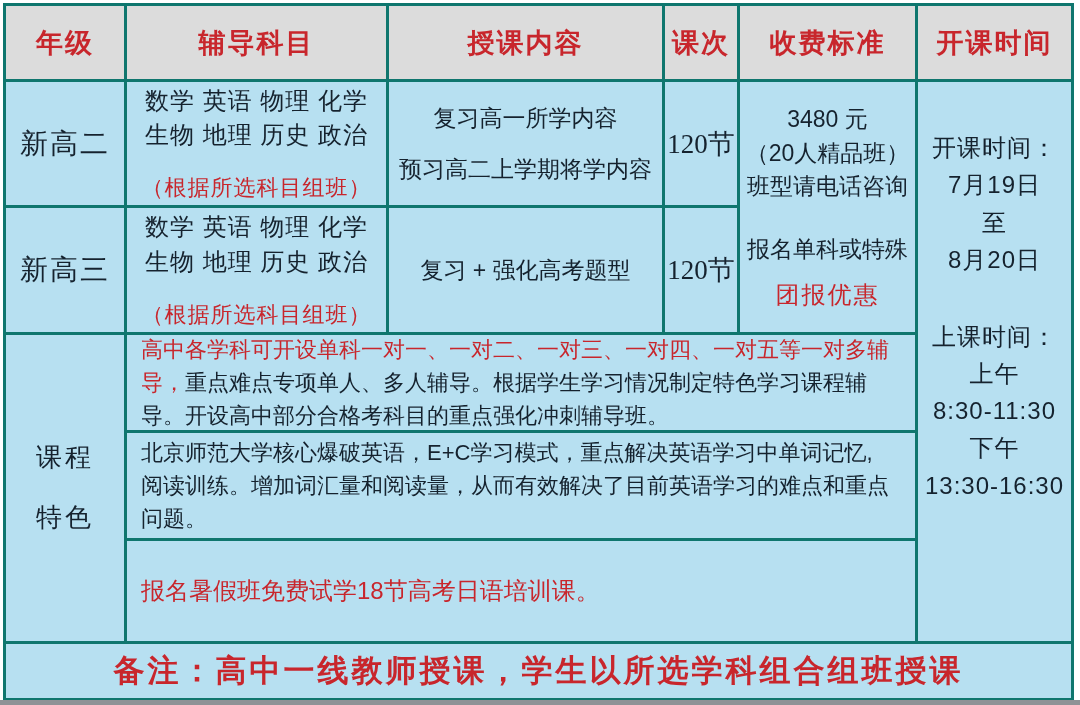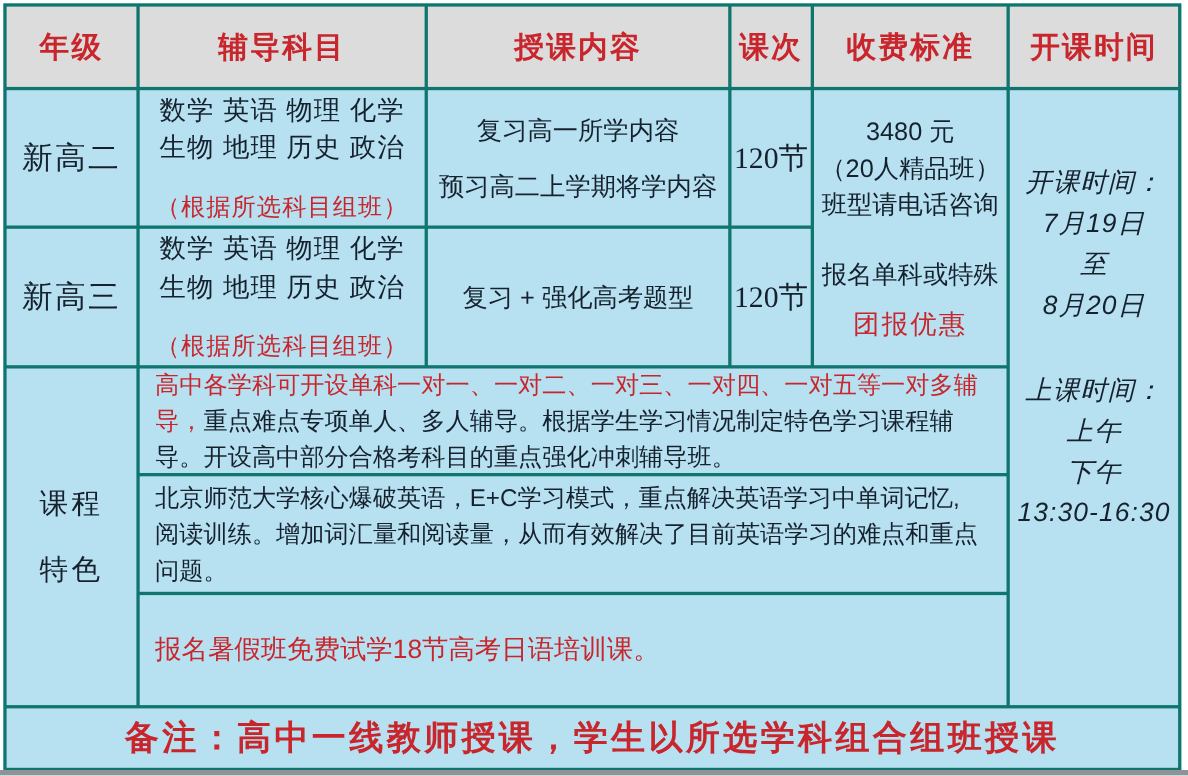--- a/index.html
+++ b/index.html
@@ -35,21 +35,21 @@
     letter-spacing:2px;
   }
   .grade{font-size:28px;letter-spacing:2px;}
   .subjects .ln{font-size:24px;line-height:1.42;letter-spacing:1px;}
   .subjects .note{font-size:22px;color:#c8262c;margin-top:21px;letter-spacing:1px;}
   .content .ln{font-size:23px;line-height:1.5;}
   .lessons{font-size:27px;font-family:Liberation Serif, serif;}
   .fee .ln{font-size:23px;line-height:1.45;}
   .fee .gap-top{margin-top:30px;}
   .fee .hl{font-size:24px;color:#c8262c;margin-top:12px;letter-spacing:2px;}
-  .schedule{padding-bottom:90px;font-style:italic;}
+  .schedule{padding-bottom:90px;}
   .schedule .ln{font-size:24px;line-height:1.55;letter-spacing:1px;}
   .schedule .gap-top{margin-top:40px;}
   .feat{
     align-items:flex-start;text-align:left;
     padding:6px 16px 6px 14px;
   }
   .feat p{margin:0;font-size:22px;line-height:1.5;}
   .feat .red{color:#c8262c;}
   .feat3 p{font-size:24px;color:#c8262c;}
   .flabel .ln{font-size:26px;line-height:2.3;letter-spacing:3px;}
@@ -115,20 +115,21 @@
       <div class="hl">团报优惠</div>
     </div>
 
     <div class="cell schedule sched-cell">
       <div class="ln">开课时间：</div>
       <div class="ln">7月19日</div>
       <div class="ln">至</div>
       <div class="ln">8月20日</div>
       <div class="ln gap-top">上课时间：</div>
       <div class="ln">上午</div>
+      <div class="ln">8:30-11:30</div>
       <div class="ln">下午</div>
       <div class="ln">13:30-16:30</div>
     </div>
 
     <div class="cell flabel">
       <div class="ln">课程</div>
       <div class="ln">特色</div>
     </div>
 
     <div class="cell feat f1">

